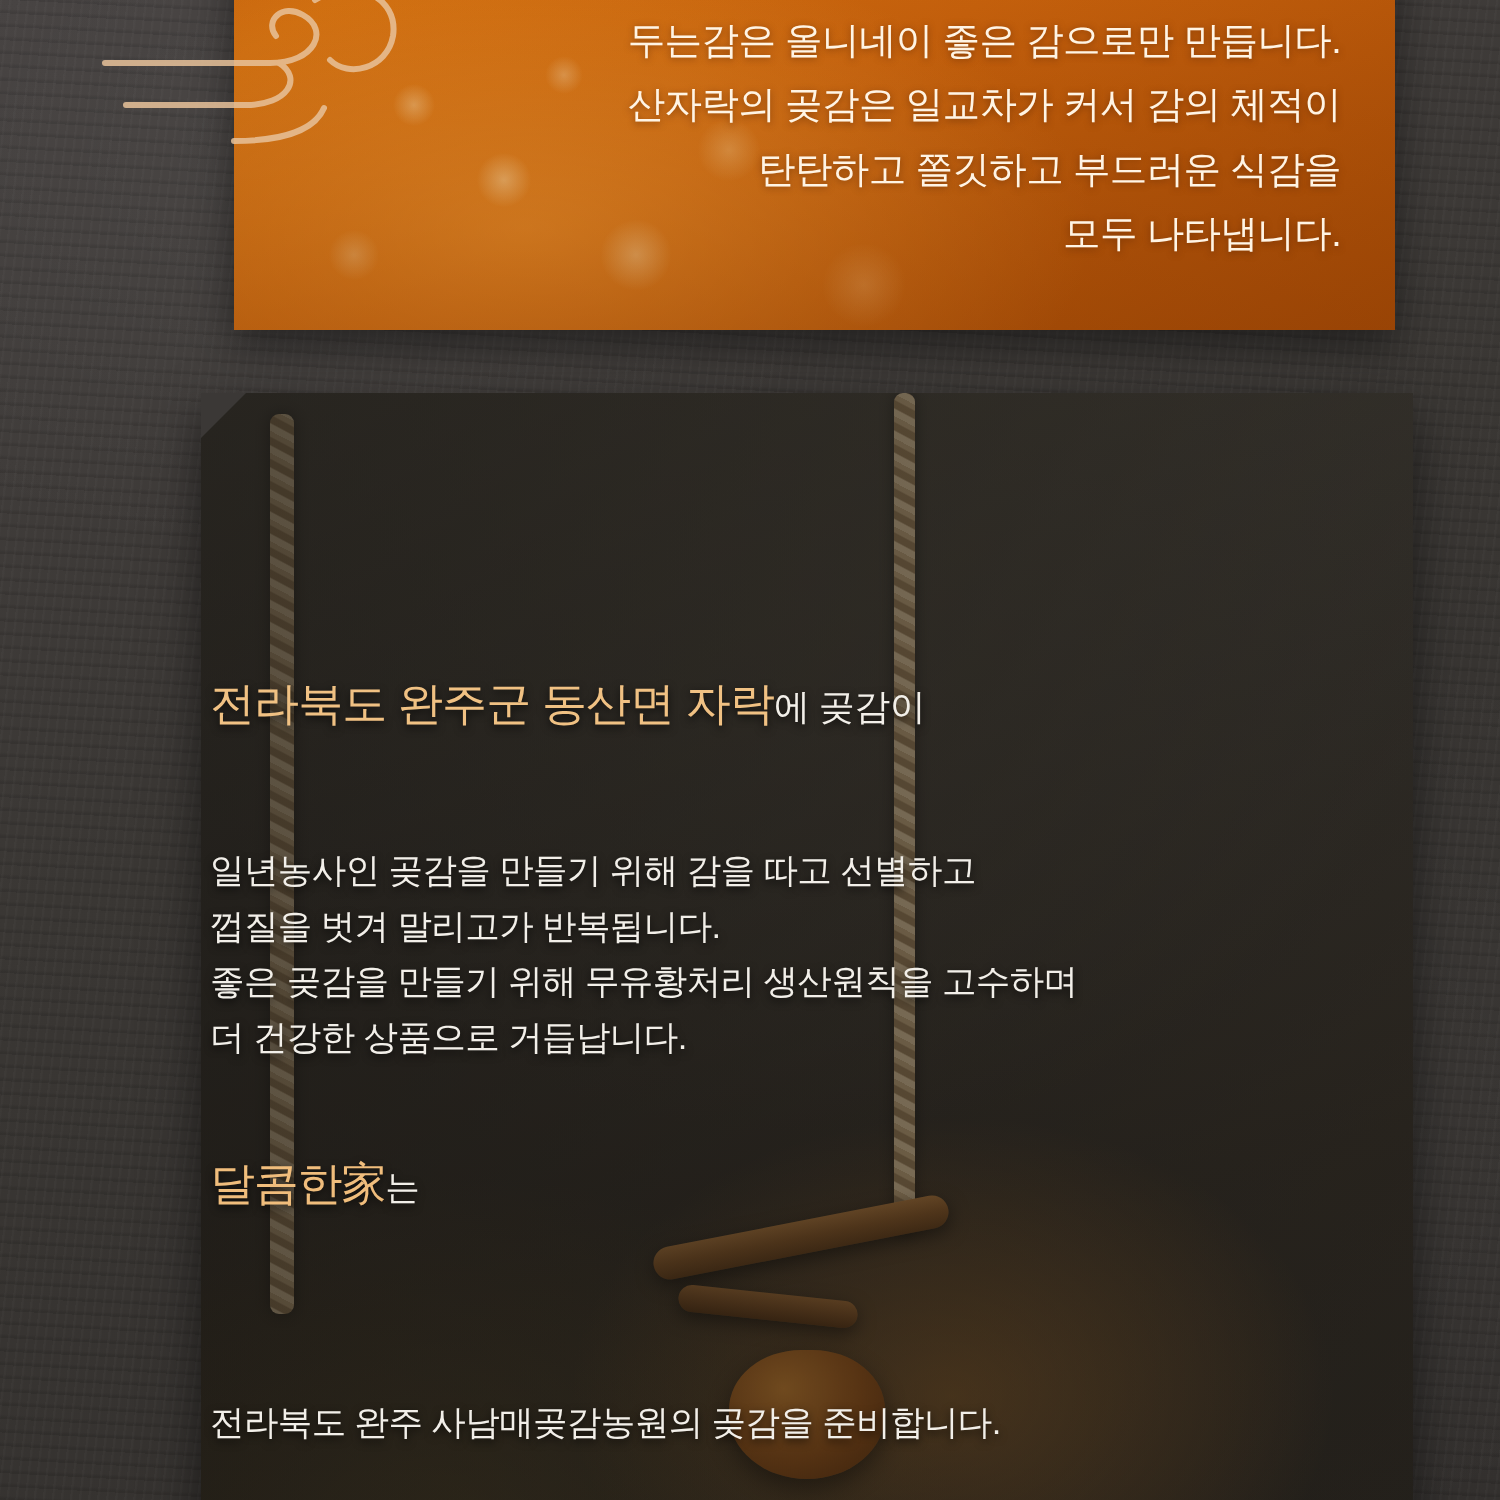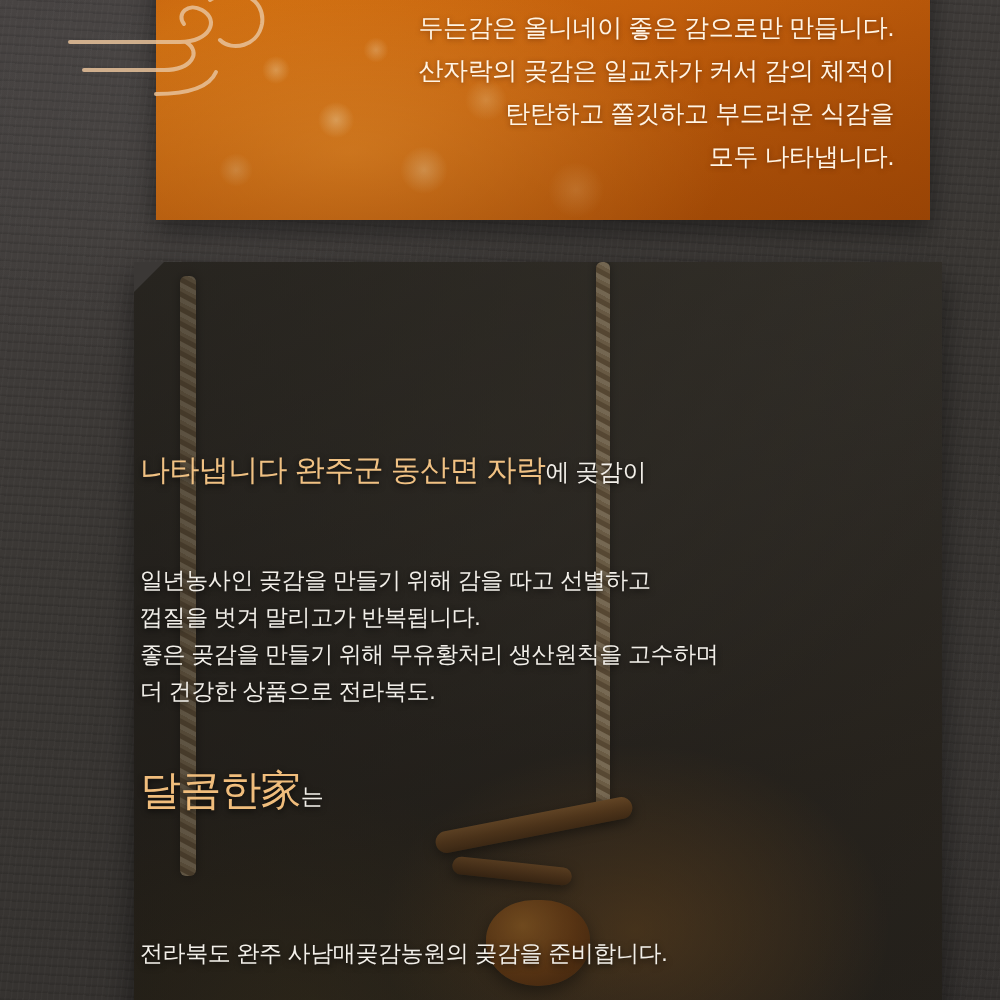--- a/index.html
+++ b/index.html
@@ -183,21 +183,21 @@
     font-size: 30px;
     letter-spacing: -0.6px;
   }
   .lead {
     font-size: 24px;
     line-height: 40px;
     margin-bottom: 30px;
   }
   .brand {
     color: #f0bd7c;
-    font-size: 41px;
+    font-size: 30px;
     letter-spacing: -0.8px;
   }
   .block-brand { margin-bottom: 10px; }
   .tight { line-height: 37px; }
 </style>
 </head>
 <body>
 
 <div class="page-bg"></div>
 
@@ -231,27 +231,27 @@
   <div class="fruit"></div>
 
   <div class="photo-overlay"></div>
   <div class="photo-corner"></div>
 
 </div>
 
 <div class="content">
 
   <p class="para lead">
-    <span class="highlight">나타냅니다 완주군 동산면 자락</span><span>에 곶감이</span><br>
+    <span class="highlight">전라북도 완주군 동산면 자락</span><span>에 곶감이</span><br>
   </p>
 
   <p class="para tight">일년농사인 곶감을 만들기 위해 감을 따고 선별하고
 껍질을 벗겨 말리고가 반복됩니다.
 좋은 곶감을 만들기 위해 무유황처리 생산원칙을 고수하며
-더 건강한 상품으로 전라북도.</p>
+더 건강한 상품으로 거듭납니다.</p>
 
   <p class="para block-brand">
     <span class="brand">달콤한家</span><span>는</span>
   </p>
 
   <p class="para tight">
     <br>
     <span>전라북도 완주 사남매곶감농원의 곶감을 준비합니다.</span><br>
     <br>
     

